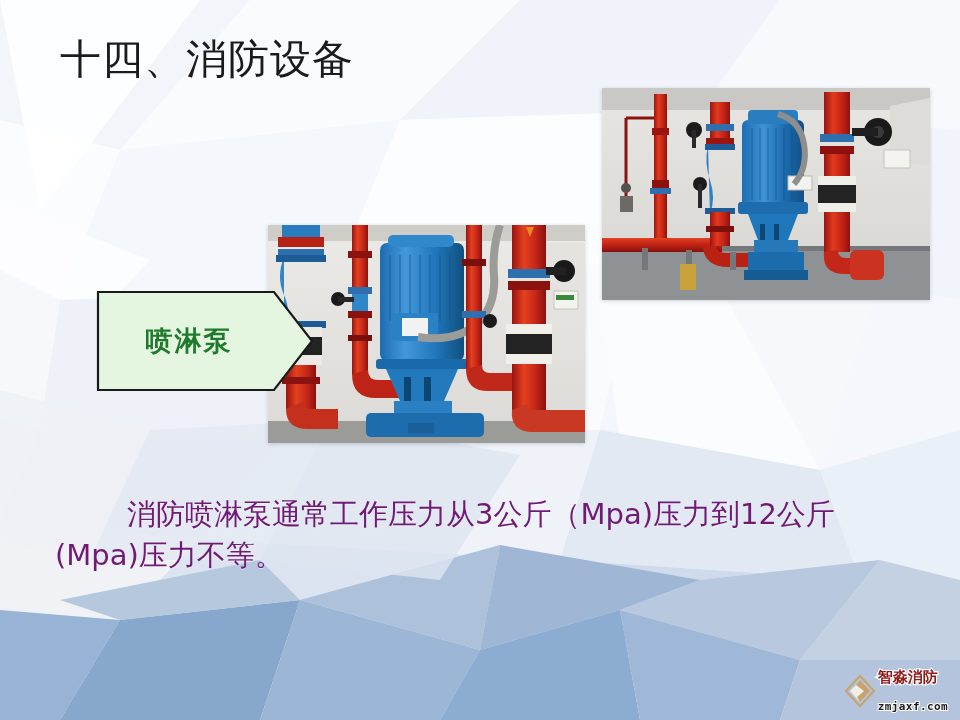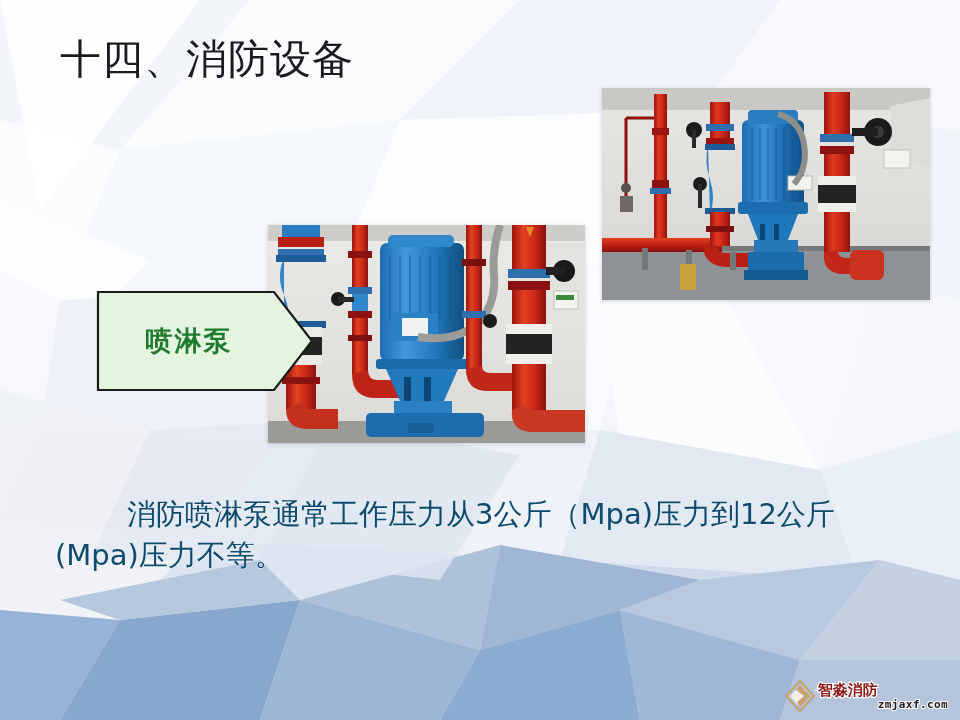--- a/index.html
+++ b/index.html
@@ -46,33 +46,33 @@
     display:flex;align-items:center;justify-content:center;
     font-size:27px;font-weight:bold;letter-spacing:2px;
     color:#1f7a2e;
     font-family:"DejaVu Sans","Liberation Sans",sans-serif;
     pointer-events:none;
   }
 
   
   #body-text{
     position:absolute;left:55px;top:494px;width:860px;
-    font-size:29px;line-height:1.42;color:#0c4a6e;
+    font-size:29px;line-height:1.42;color:#701a75;
     font-family:"DejaVu Sans","Liberation Sans",sans-serif;
     text-indent:72px;
     text-shadow:0 1px 0 rgba(255,255,255,.4);
   }
 
   
   #watermark{
     position:absolute;right:12px;bottom:8px;
     display:flex;align-items:center;gap:3px;
   }
   #wm-logo{width:30px;height:32px;display:block;}
-  #wm-textblock{display:flex;flex-direction:row;line-height:1;}
+  #wm-textblock{display:flex;flex-direction:column;line-height:1;}
   #wm-name{
     font-size:15px;font-weight:bold;color:#8e1b17;letter-spacing:0px;
     font-family:"DejaVu Sans","Liberation Sans",sans-serif;
     -webkit-text-stroke:2.2px #ffffff;
     paint-order:stroke fill;
   }
   #wm-url{
     margin-top:16px;
     font-size:11px;font-weight:bold;color:#201a18;letter-spacing:.4px;
     font-family:"DejaVu Sans Mono","Liberation Mono",monospace;

